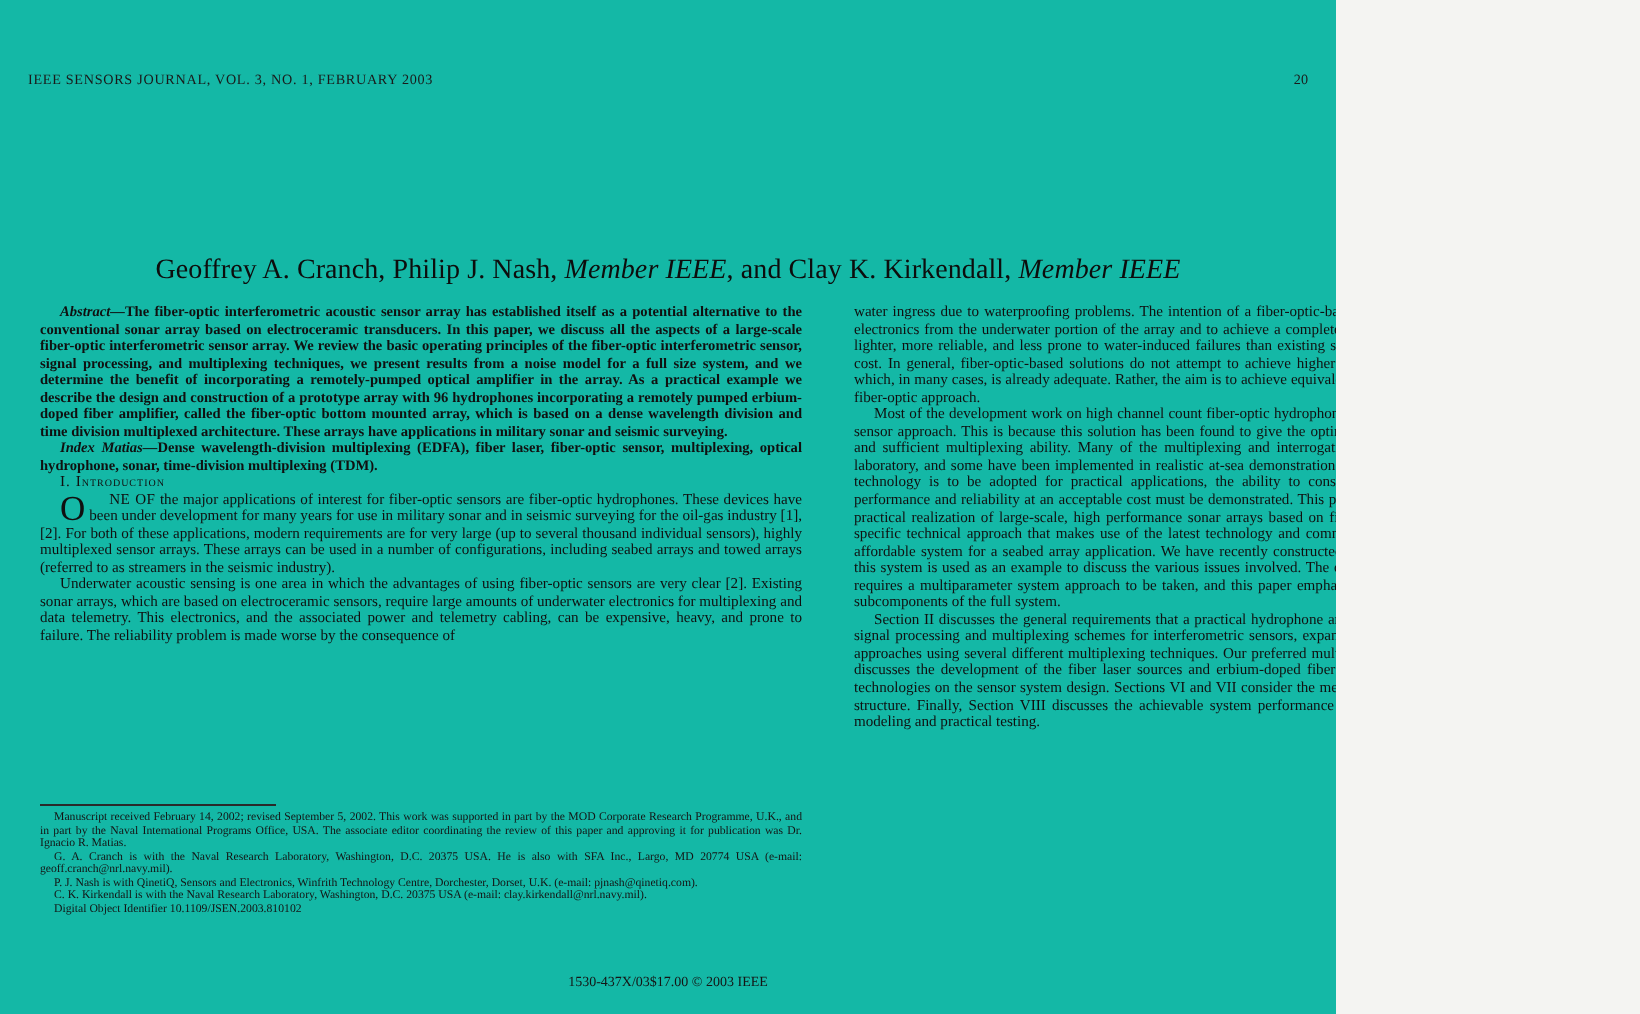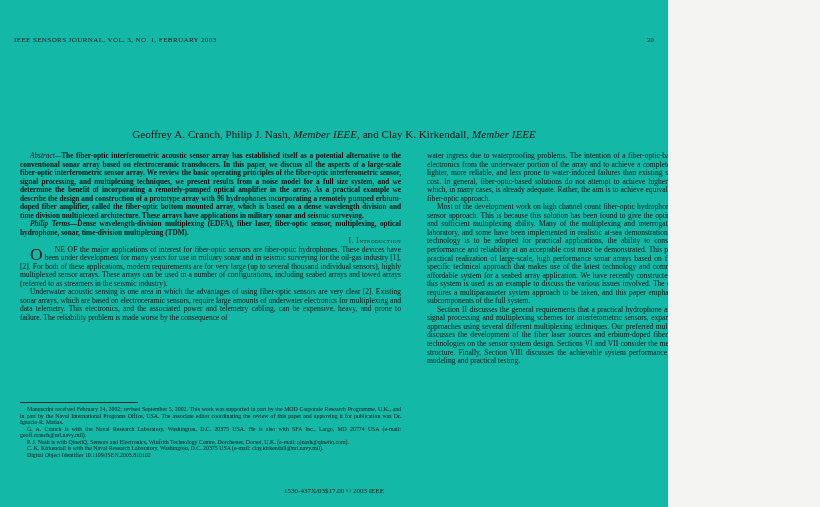--- a/index.html
+++ b/index.html
@@ -54,21 +54,21 @@
     font-weight: normal;
     letter-spacing: 0.1px;
     color: #070707;
   }
   .authors {
     position: absolute;
     top: 128px;
     left: 40px;
     right: 40px;
     text-align: center;
-    font-size: 11px;
+    font-size: 14px;
     letter-spacing: 0.05px;
     color: #0d0d0d;
   }
   .authors em {
     font-style: italic;
   }
 
   
   .col {
     position: absolute;
@@ -94,39 +94,39 @@
     font-weight: bold;
     font-size: 7.3px;
     line-height: 8.5px;
     text-indent: 10px;
     margin: 0;
     -webkit-hyphens: auto;
     hyphens: auto;
   }
   .abstract .lead {
     font-style: italic;
-    font-weight: normal;
+    font-weight: bold;
   }
   .indexterms {
     font-weight: bold;
     font-size: 7.3px;
     line-height: 8.5px;
     text-indent: 10px;
     margin: 6px 0 0 0;
     text-align: justify;
     -webkit-hyphens: auto;
     hyphens: auto;
   }
   .indexterms .lead {
     font-style: italic;
     font-weight: bold;
   }
 
   .sec-head {
-    text-align: right;
+    text-align: left;
     font-size: 7.6px;
     font-variant: small-caps;
     letter-spacing: 0.5px;
     margin: 11px 0 4px 0;
     text-indent: 0;
   }
 
   
   .dropcap-para {
     text-indent: 0;
@@ -196,21 +196,21 @@
     <span>Geoffrey A. Cranch, Philip J. Nash, </span><em>Member IEEE</em><span>, and Clay K. Kirkendall, </span><em>Member IEEE</em>
   </div>
 
   <div class="col col-left">
 
     <p class="abstract">
       <span class="lead">Abstract—</span><span>The fiber-optic interferometric acoustic sensor array has established itself as a potential alternative to the conventional sonar array based on electroceramic transducers. In this paper, we discuss all the aspects of a large-scale fiber-optic interferometric sensor array. We review the basic operating principles of the fiber-optic interferometric sensor, signal processing, and multiplexing techniques, we present results from a noise model for a full size system, and we determine the benefit of incorporating a remotely-pumped optical amplifier in the array. As a practical example we describe the design and construction of a prototype array with 96 hydrophones incorporating a remotely pumped erbium-doped fiber amplifier, called the fiber-optic bottom mounted array, which is based on a dense wavelength division and time division multiplexed architecture. These arrays have applications in military sonar and seismic surveying.</span>
     </p>
 
     <p class="indexterms">
-      <span class="lead">Philip Terms—</span><span>Dense wavelength-division multiplexing (EDFA), fiber laser, fiber-optic sensor, multiplexing, optical hydrophone, sonar, time-division multiplexing (TDM).</span>
+      <span class="lead">Index Matias—</span><span>Dense wavelength-division multiplexing (EDFA), fiber laser, fiber-optic sensor, multiplexing, optical hydrophone, sonar, time-division multiplexing (TDM).</span>
     </p>
 
     <p class="sec-head">I. Introduction</p>
 
     <p class="dropcap-para">
       <span class="dropcap">O</span><span class="smallcaps">NE OF</span><span> the major applications of interest for fiber-optic sensors are fiber-optic hydrophones. These devices have been under development for many years for use in military sonar and in seismic surveying for the oil-gas industry [1], [2]. For both of these applications, modern requirements are for very large (up to several thousand individual sensors), highly multiplexed sensor arrays. These arrays can be used in a number of configurations, including seabed arrays and towed arrays (referred to as streamers in the seismic industry).</span>
     </p>
 
     <p>Underwater acoustic sensing is one area in which the advantages of using fiber-optic sensors are very clear [2]. Existing sonar arrays, which are based on electroceramic sensors, require large amounts of underwater electronics for multiplexing and data telemetry. This electronics, and the associated power and telemetry cabling, can be expensive, heavy, and prone to failure. The reliability problem is made worse by the consequence of</p>
   </div>

